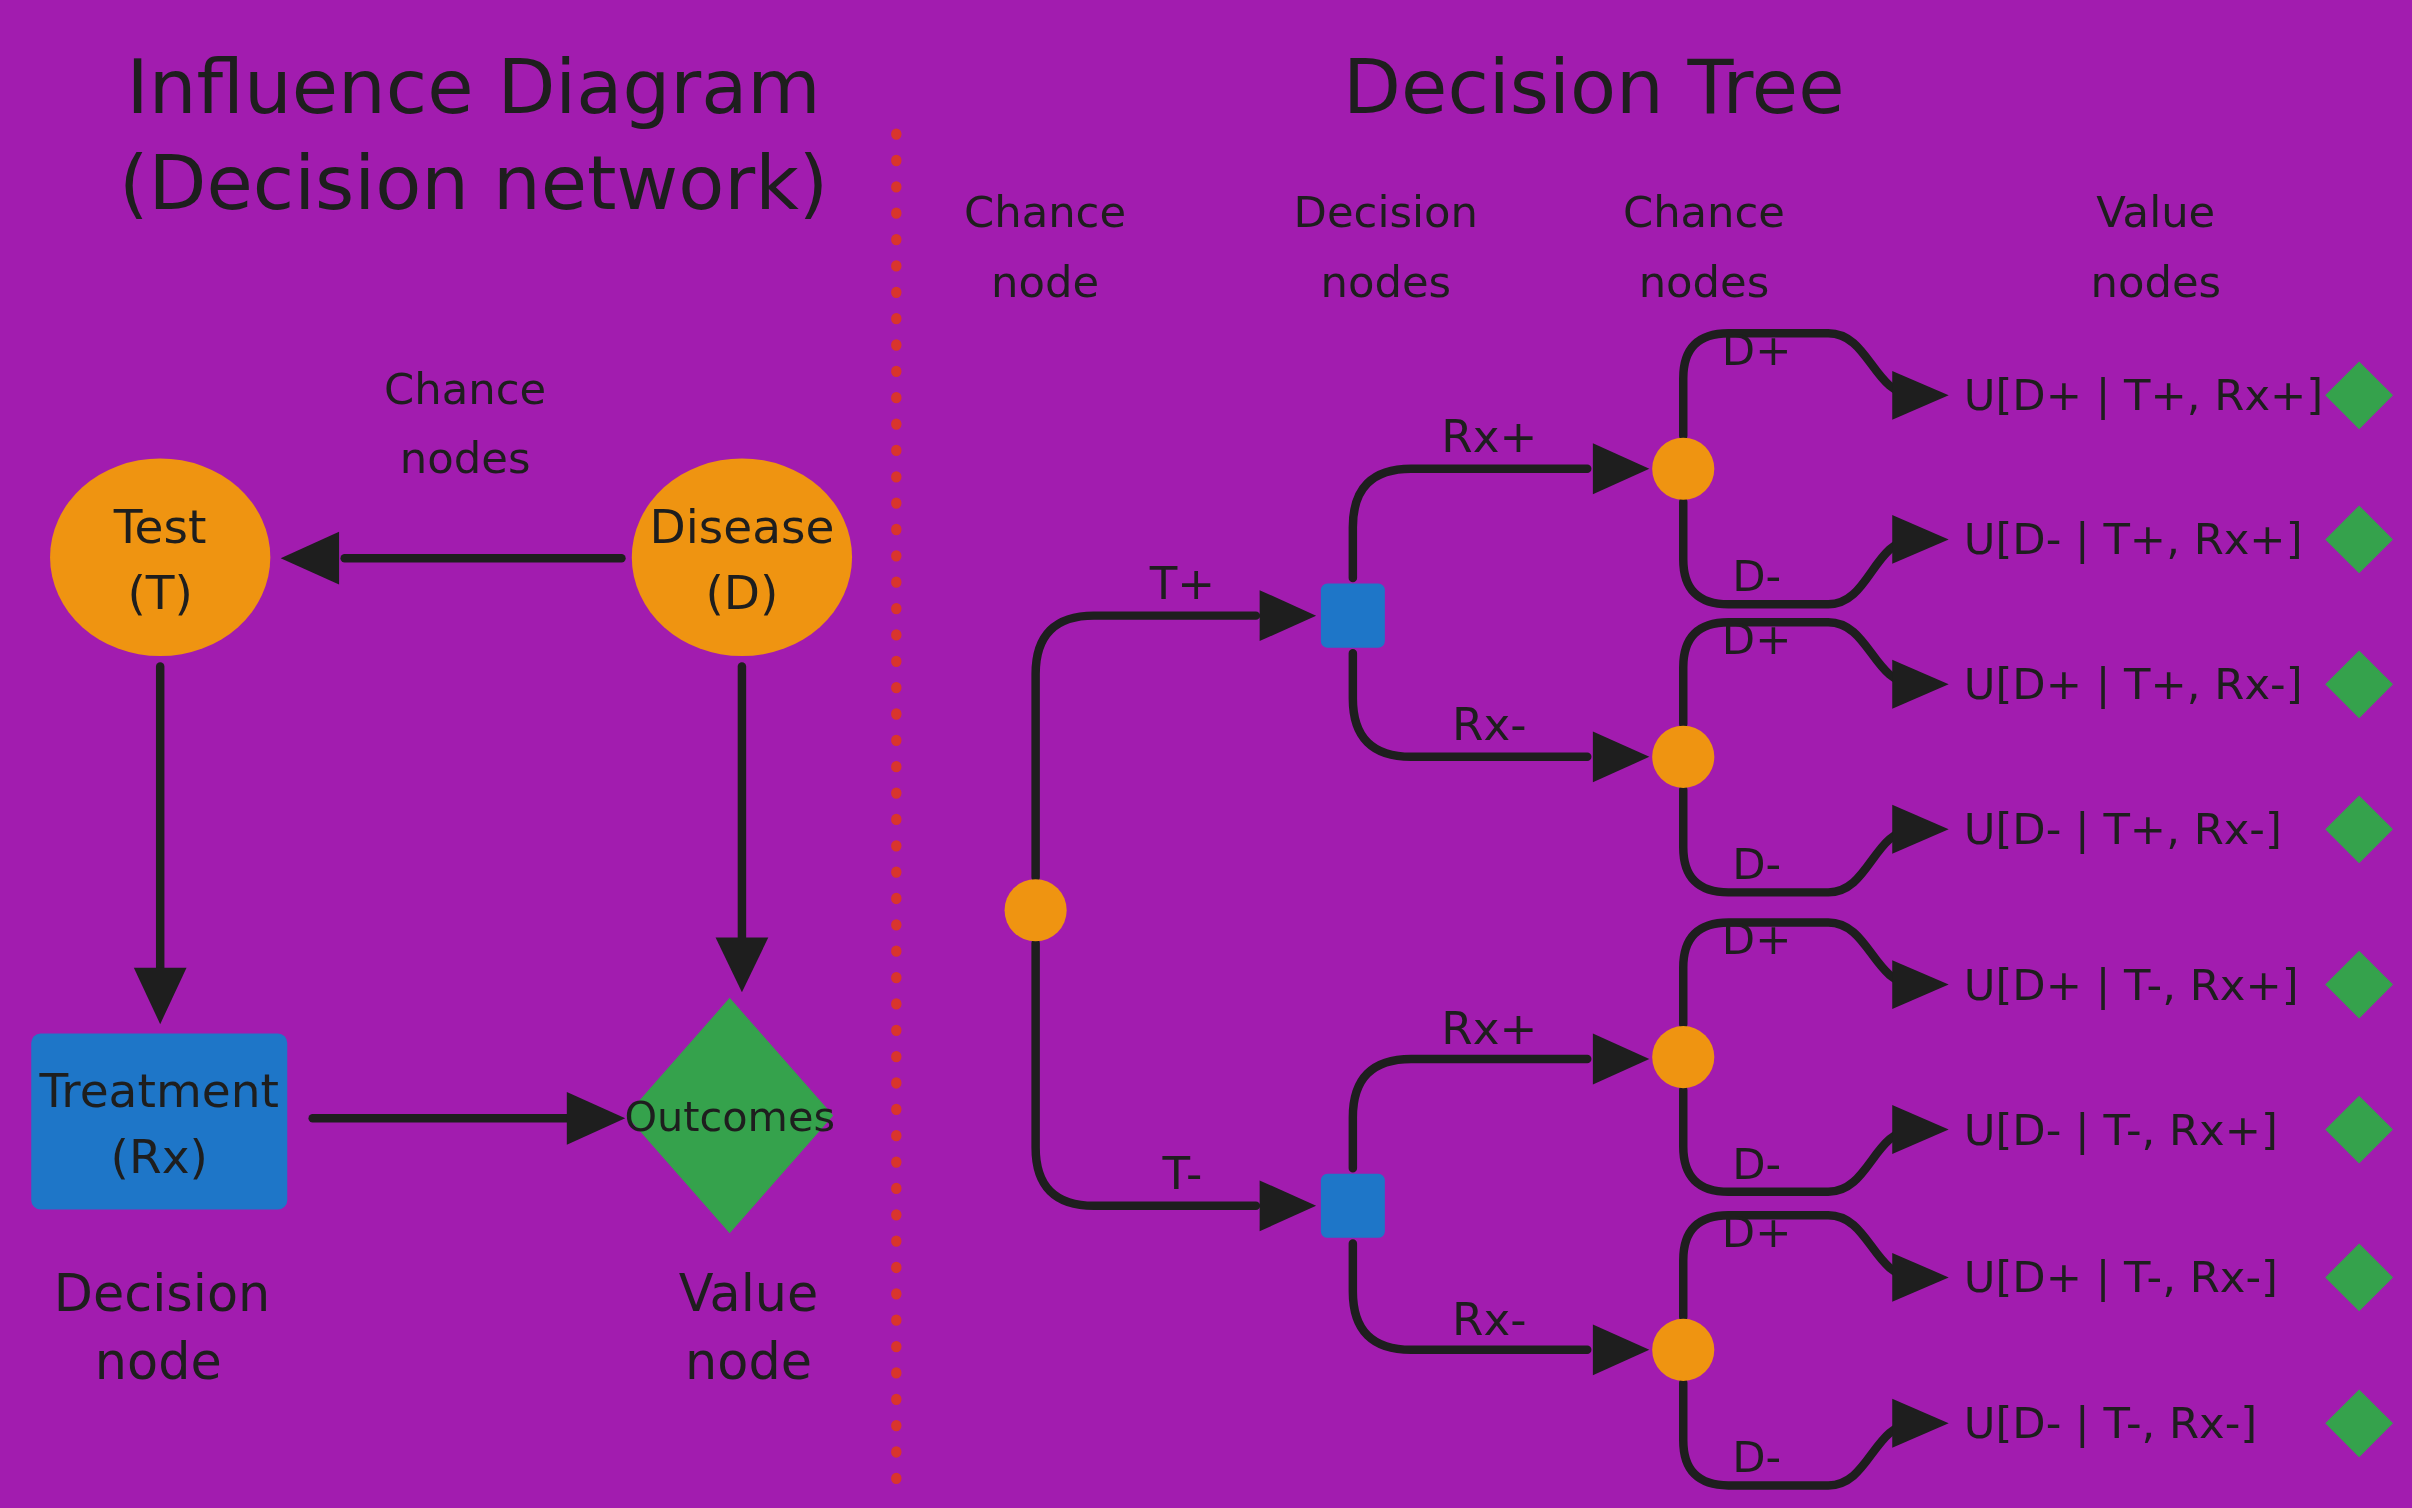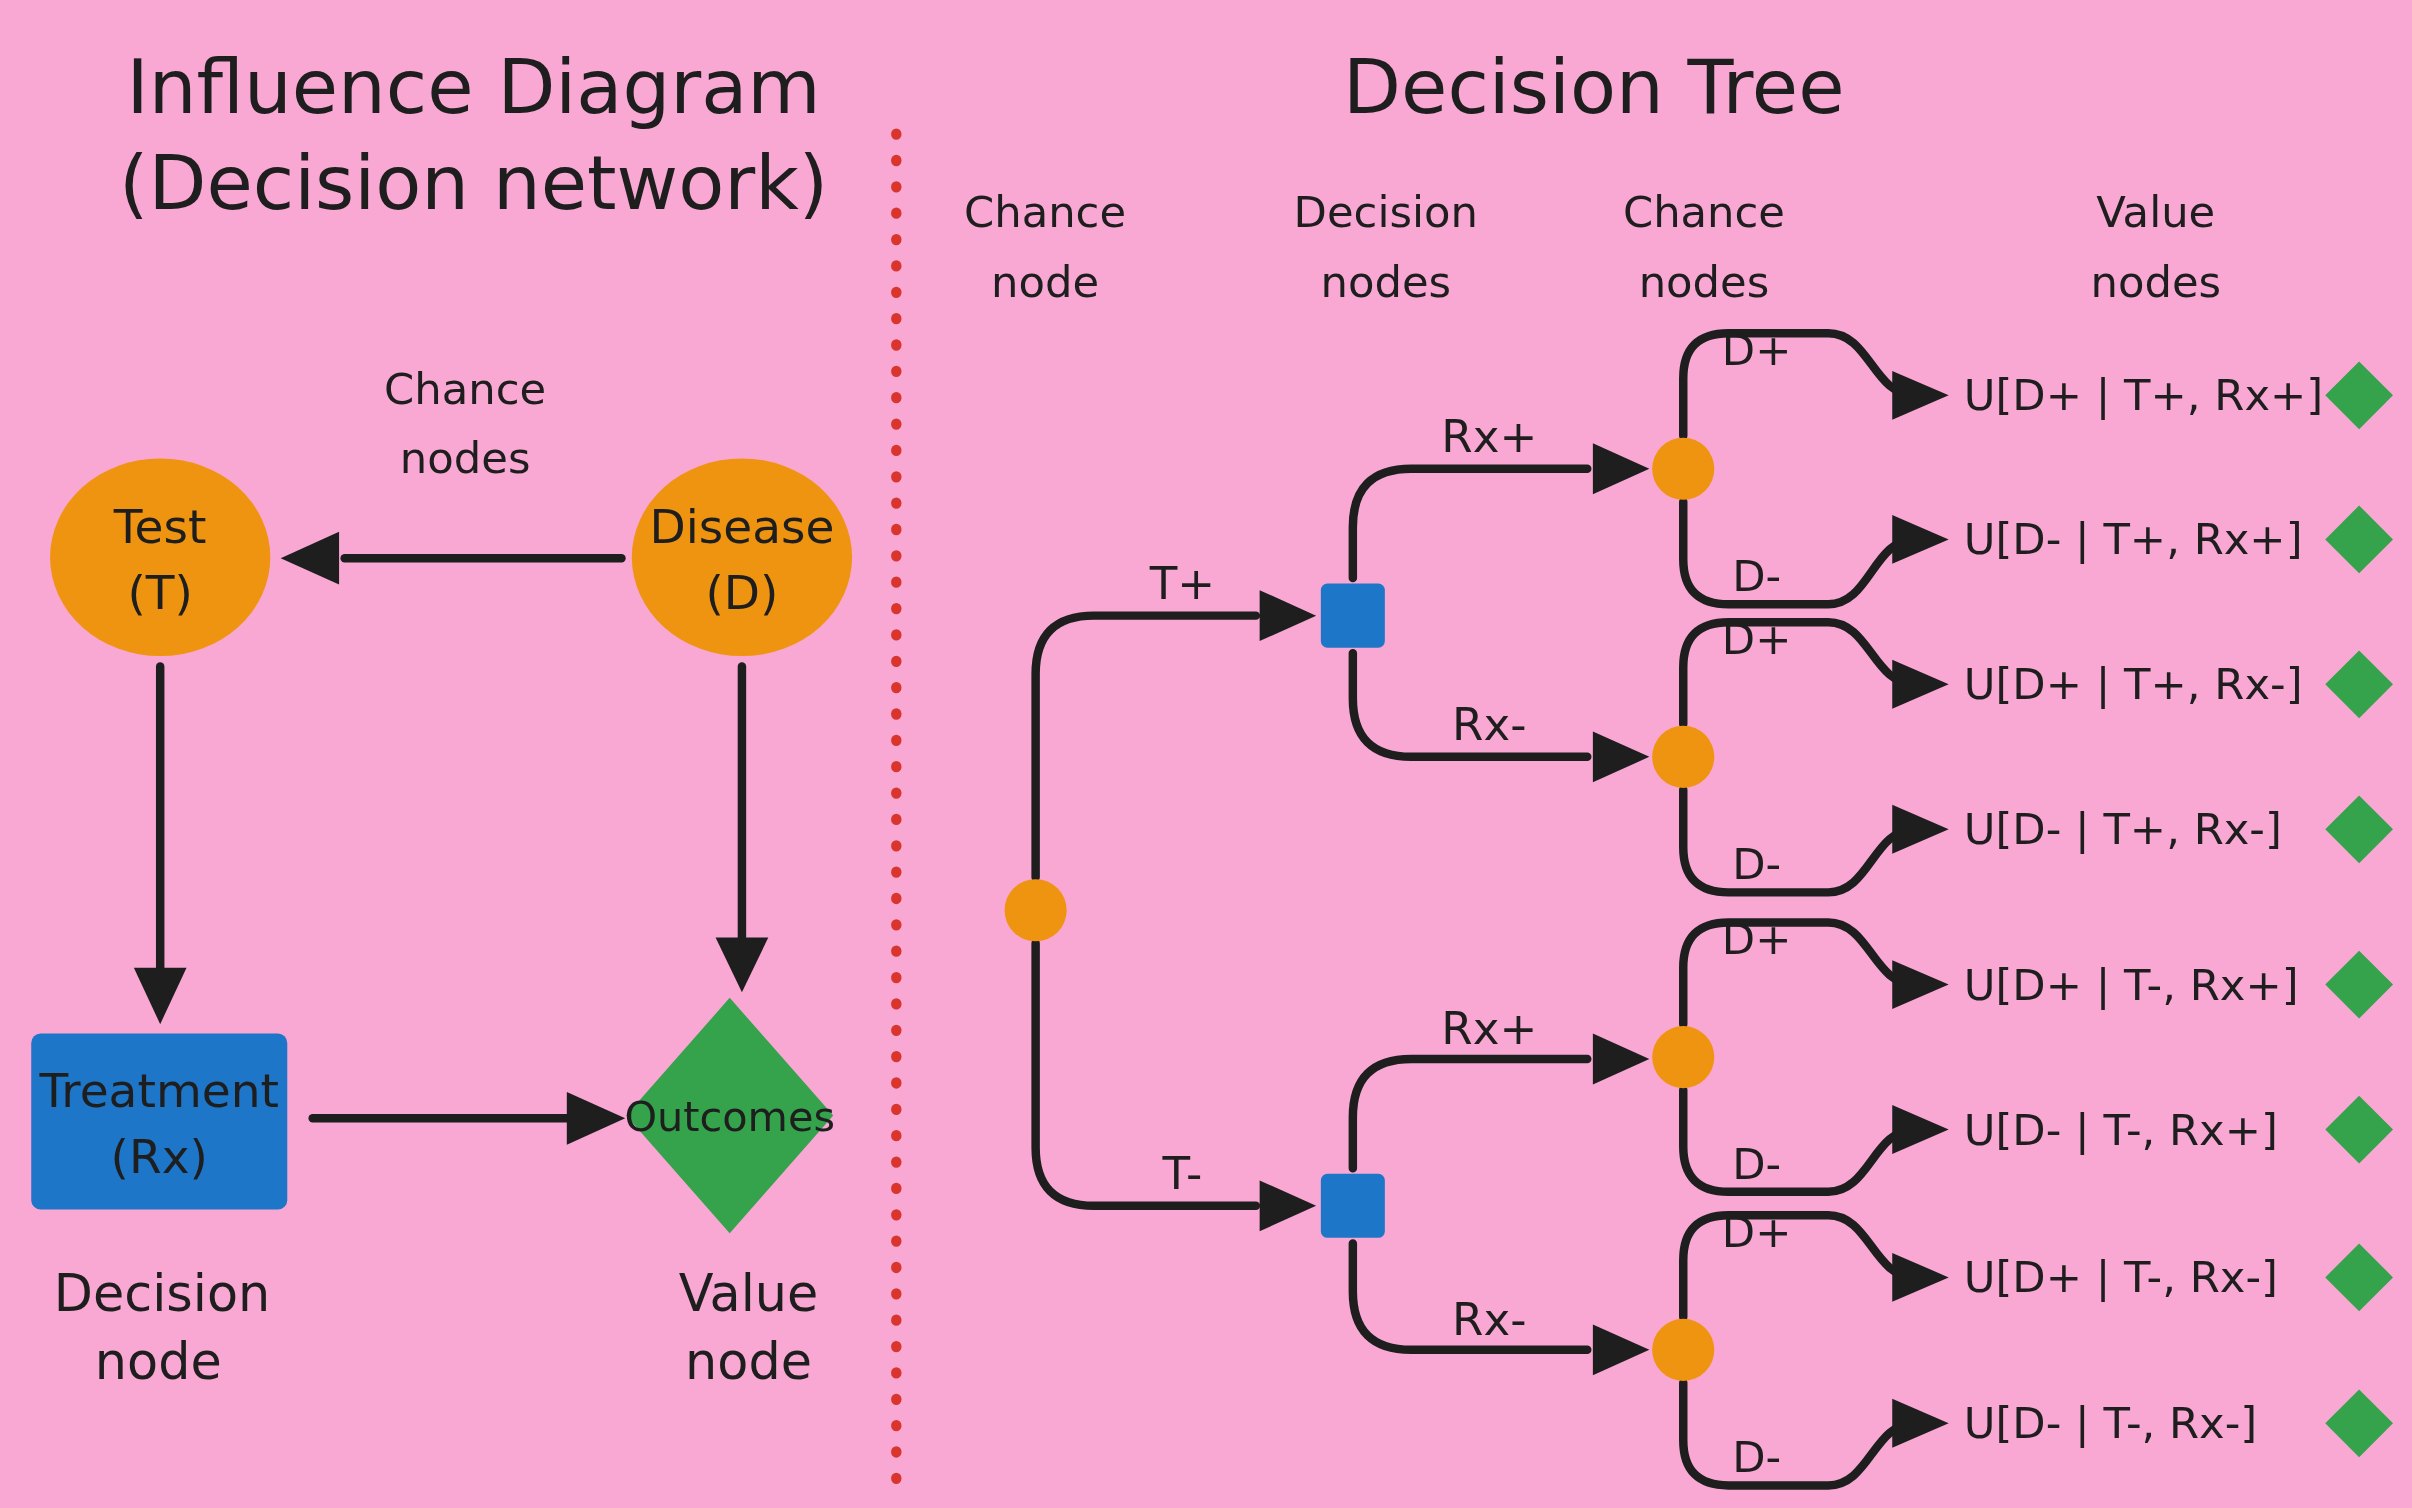--- a/index.html
+++ b/index.html
@@ -1,16 +1,16 @@
 <!DOCTYPE html>
 <html style="font-size:15px"><head>
 <meta charset="utf-8">
 <style>
   html, body { margin: 0; padding: 0; background: #ffffff; }
-  .canvas { position: relative; width: 2412px; height: 1508px; background: #f9a8d4; overflow: hidden; }
+  .canvas { position: relative; width: 2412px; height: 1508px; background: #a21caf; overflow: hidden; }
   svg { display: block; }
   text { font-family: "DejaVu Sans", sans-serif; fill: #1e1e1e; }
   .t-mid  { text-anchor: middle; }
   .t-cen  { dominant-baseline: central; }
   .fs80 { font-size: 80px; }
   .fs54 { font-size: 54px; }
   .fs50 { font-size: 50px; }
   .fs48 { font-size: 48px; }
   .fs46 { font-size: 46px; }
   .fs44 { font-size: 44px; }

